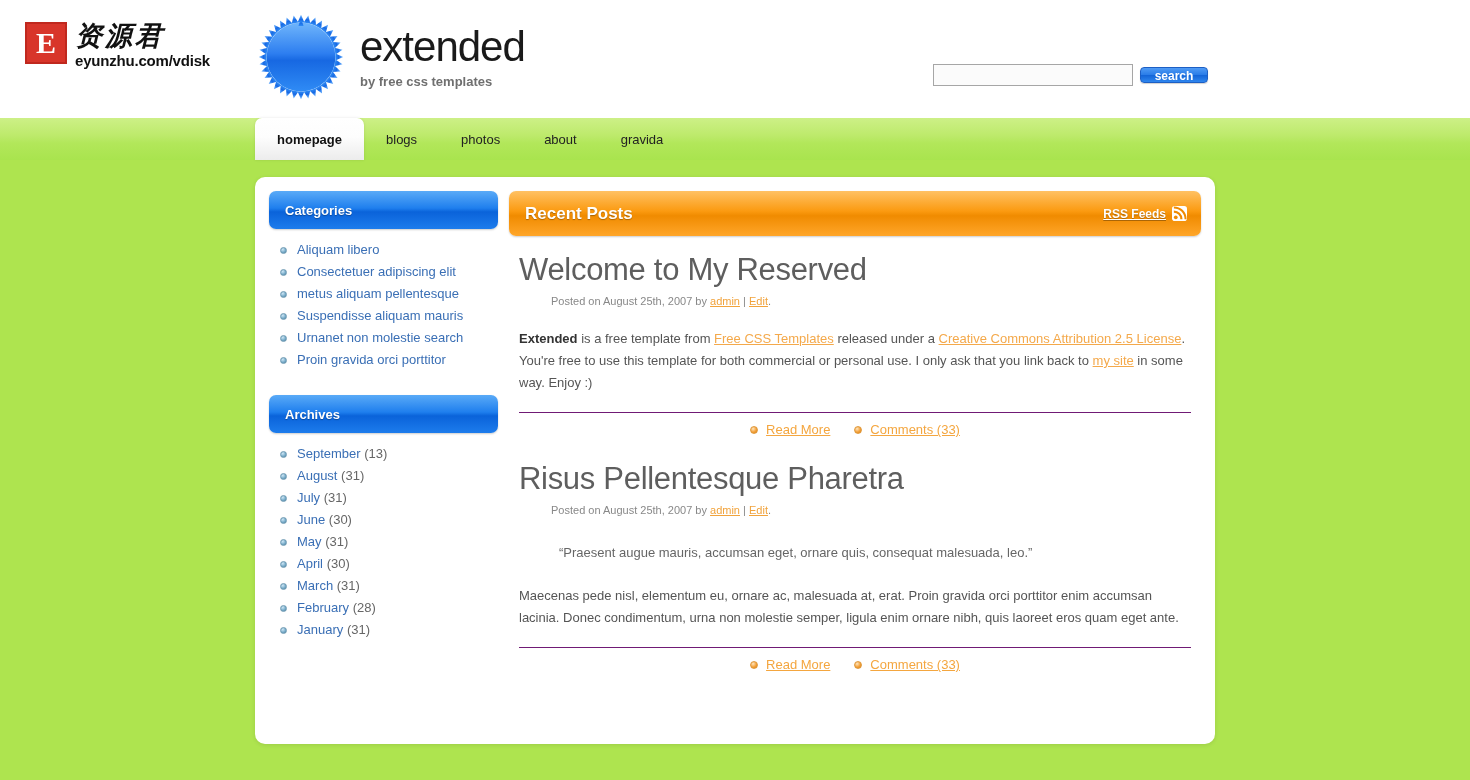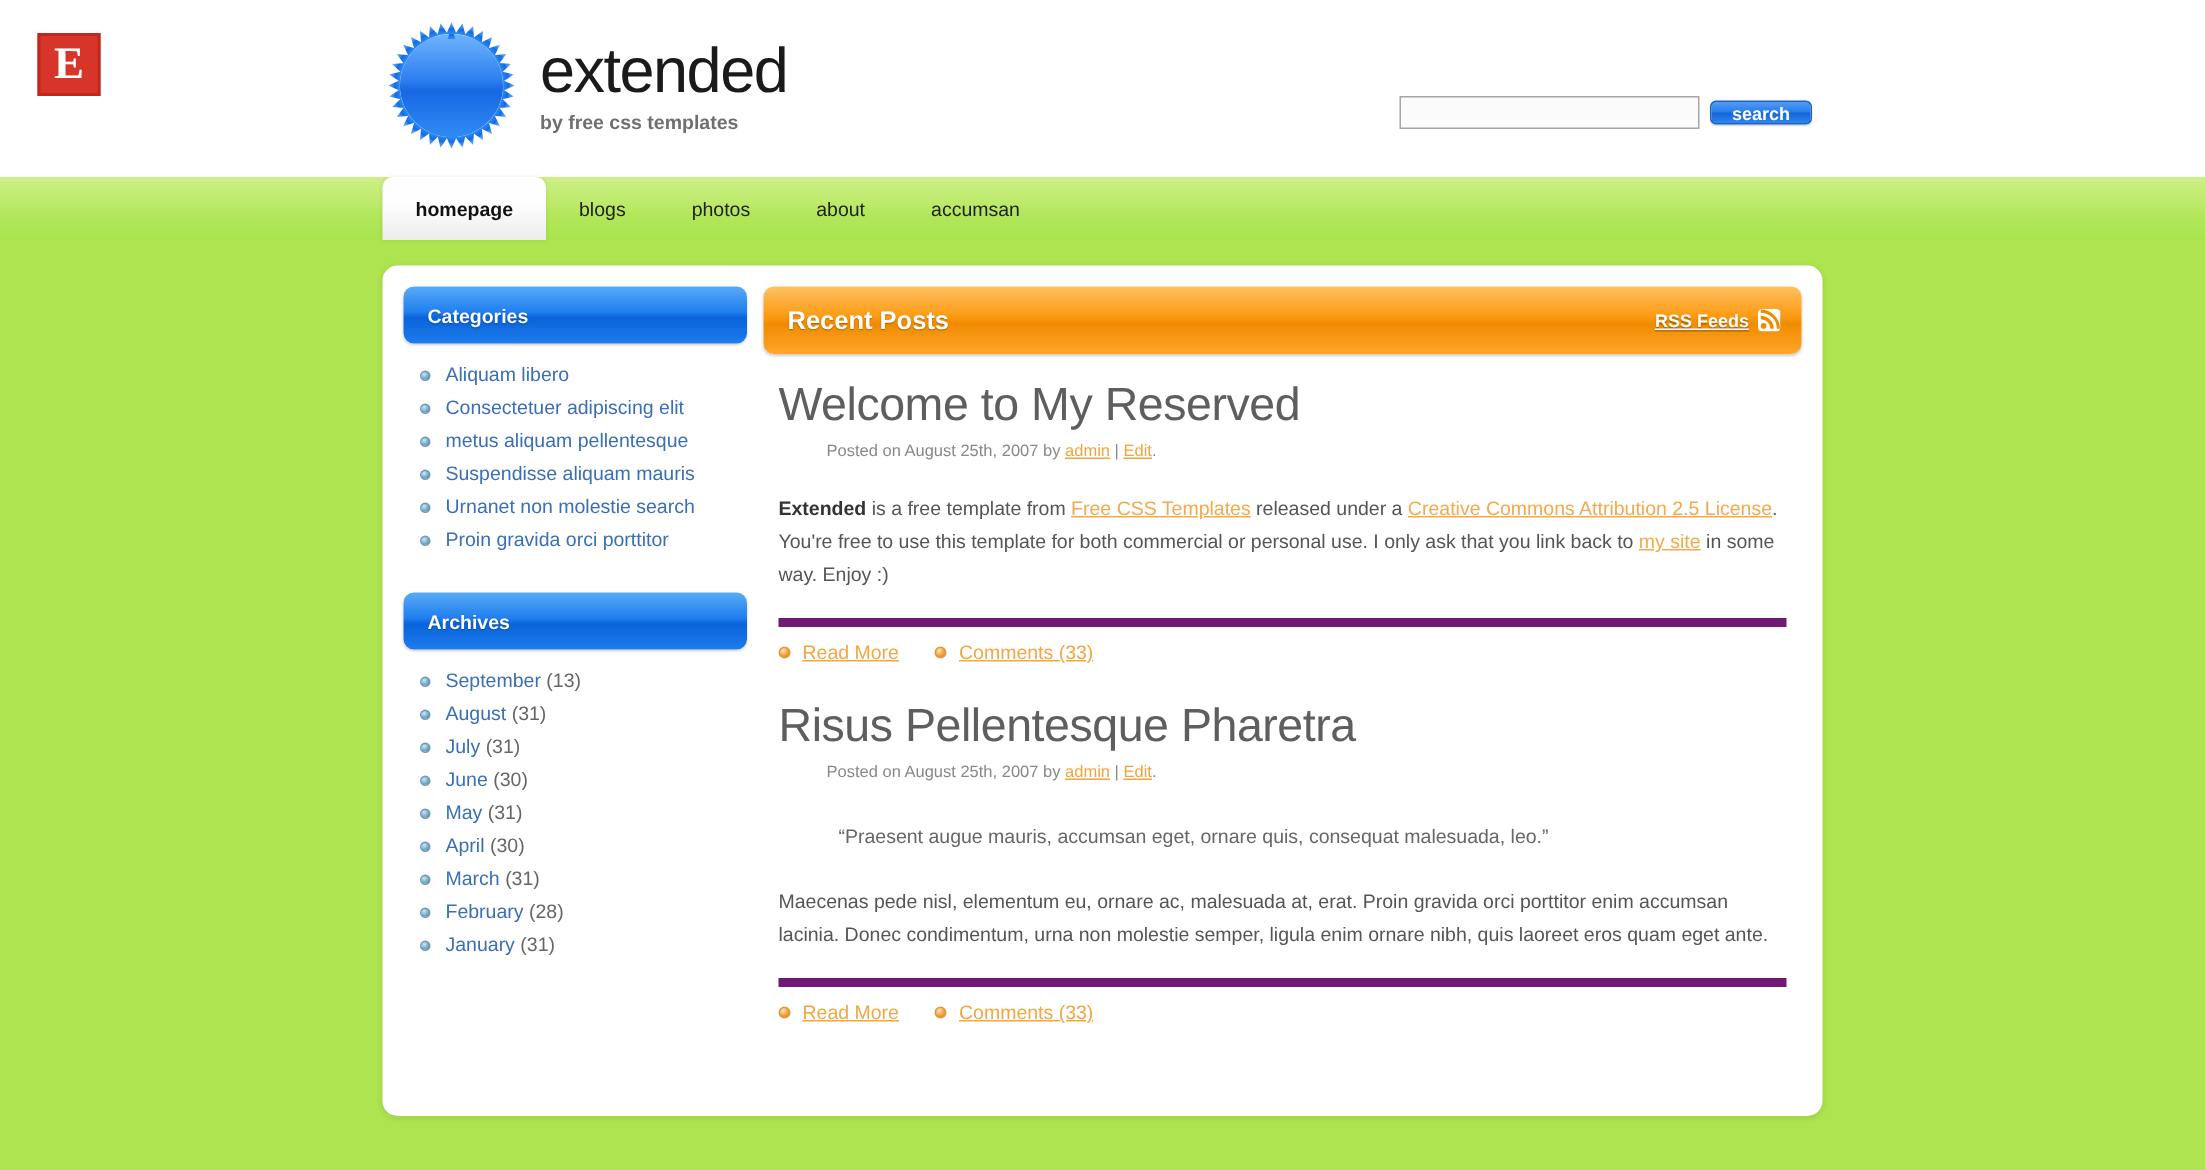--- a/index.html
+++ b/index.html
@@ -176,22 +176,22 @@
     margin:21px 0 0 0;
   }
   .post p a { color:#f4a94b; text-decoration:underline; }
   .post p b { color:#333; }
   blockquote {
     margin:26px 0 0 40px;
     font-size:13px; color:#666; line-height:22px;
   }
   .postlinks {
     margin-top:18px; padding-top:9px;
-    border-top:6px solid #701a75;
-    display:flex; justify-content:flex-start; gap:24px;
+    border-top:1px solid #701a75;
+    display:flex; justify-content:center; gap:24px;
   }
   .plink { display:flex; align-items:center; gap:8px; }
   .bullet-orange {
     width:8px; height:8px; border-radius:50%;
     background:radial-gradient(circle at 35% 30%, #ffe6bf 0%, #f3a13a 55%, #d97f12 100%);
     border:1px solid #e09a3d;
   }
   .plink a {
     color:#f4a63f; font-size:13px; text-decoration:underline;
   }
@@ -205,20 +205,24 @@
   .footer a { color:#ffffff; text-decoration:underline; }
   .footer .dot { padding:0 7px; }
 </style>
 </head>
 <body>
 
 <div class="topband">
 
   <div class="brand-left">
     <div class="e-box">E</div>
+    <div class="brand-left-text">
+      <div class="cn-title">资源君</div>
+      <div class="cn-sub">eyunzhu.com/vdisk</div>
+    </div>
   </div>
 
   <div class="logo-wrap">
     <svg class="logo-star" viewBox="0 0 100 100">
       <defs>
         <linearGradient id="starg" x1="0" y1="0" x2="0" y2="1">
           <stop offset="0%" stop-color="#6fb5fb"></stop>
           <stop offset="45%" stop-color="#2d7ef0"></stop>
           <stop offset="55%" stop-color="#1768e2"></stop>
           <stop offset="100%" stop-color="#2f8bf5"></stop>
@@ -353,21 +357,21 @@
     <button class="search-btn">search</button>
   </div>
 </div>
 
 <div class="menustrip">
   <div class="menu">
     <a href="#" class="active">homepage</a>
     <a href="#">blogs</a>
     <a href="#">photos</a>
     <a href="#">about</a>
-    <a href="#">accumsan</a>
+    <a href="#">gravida</a>
   </div>
 </div>
 
 <div class="page">
   <div class="content-card">
 
     <div class="sidebar">
 
       <div>
         <div class="panel-head">Categories</div>

